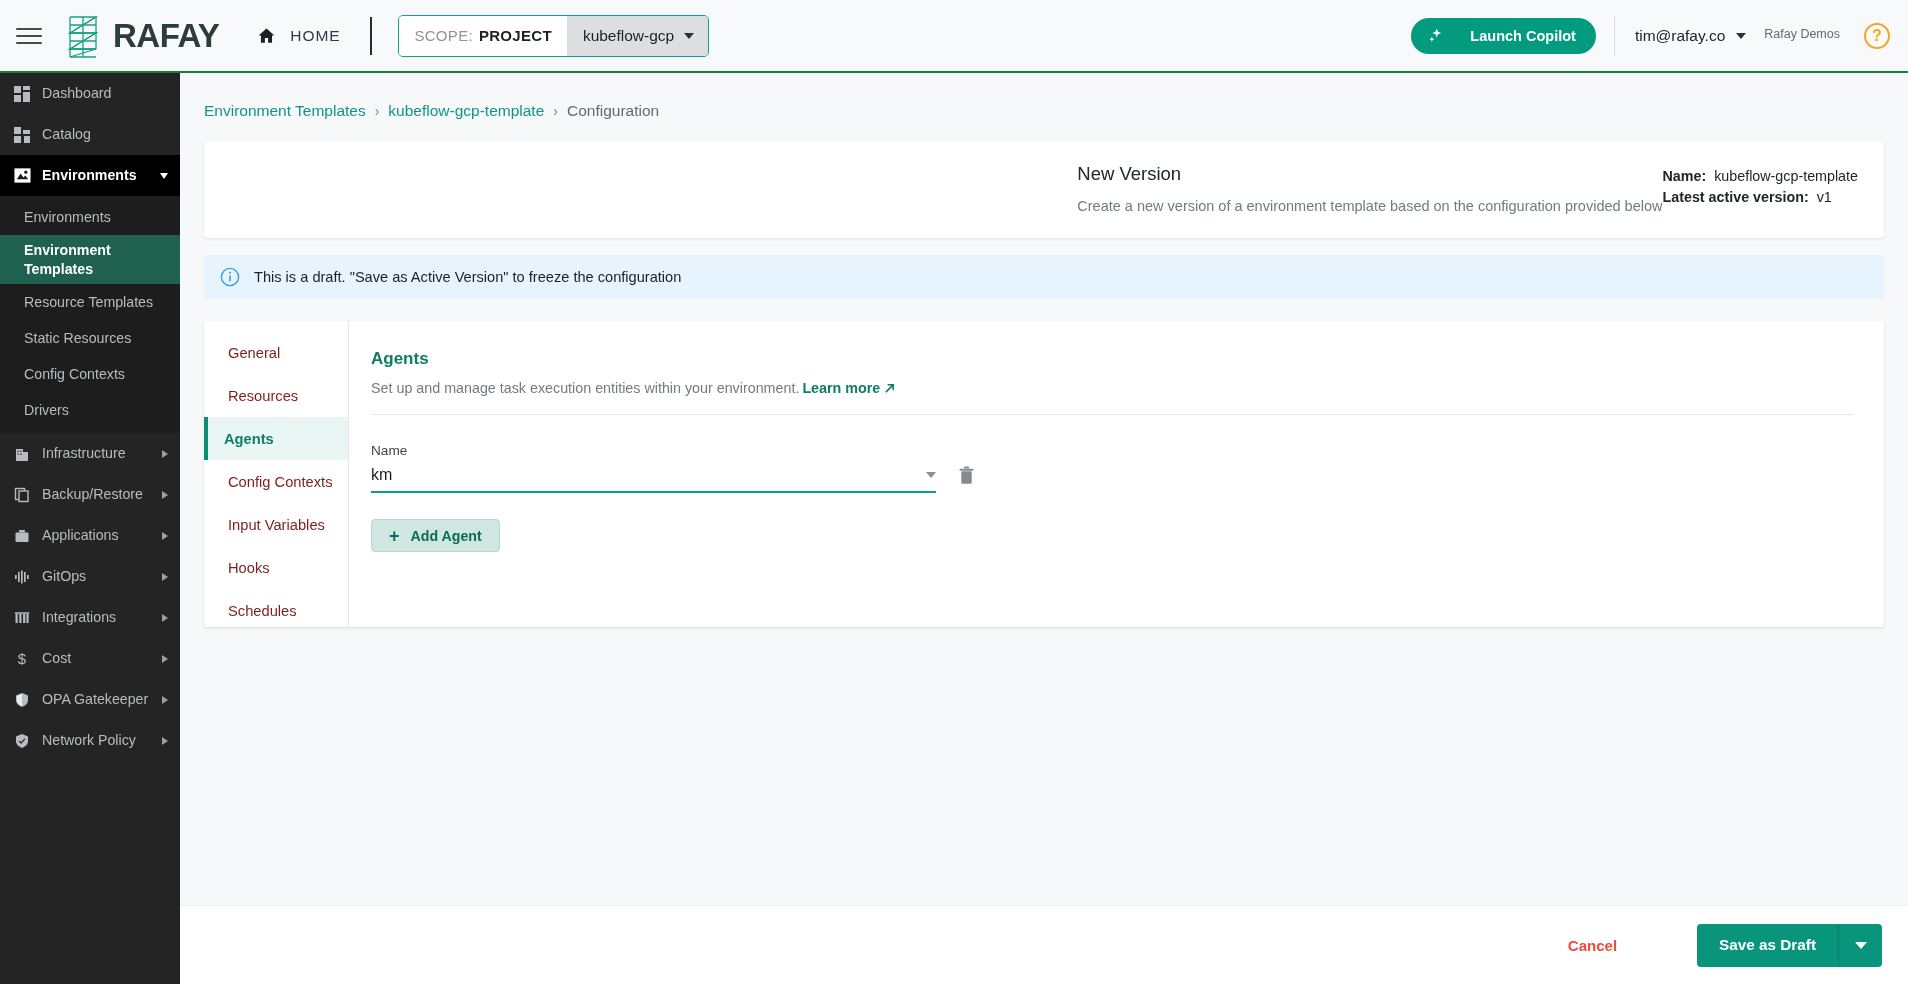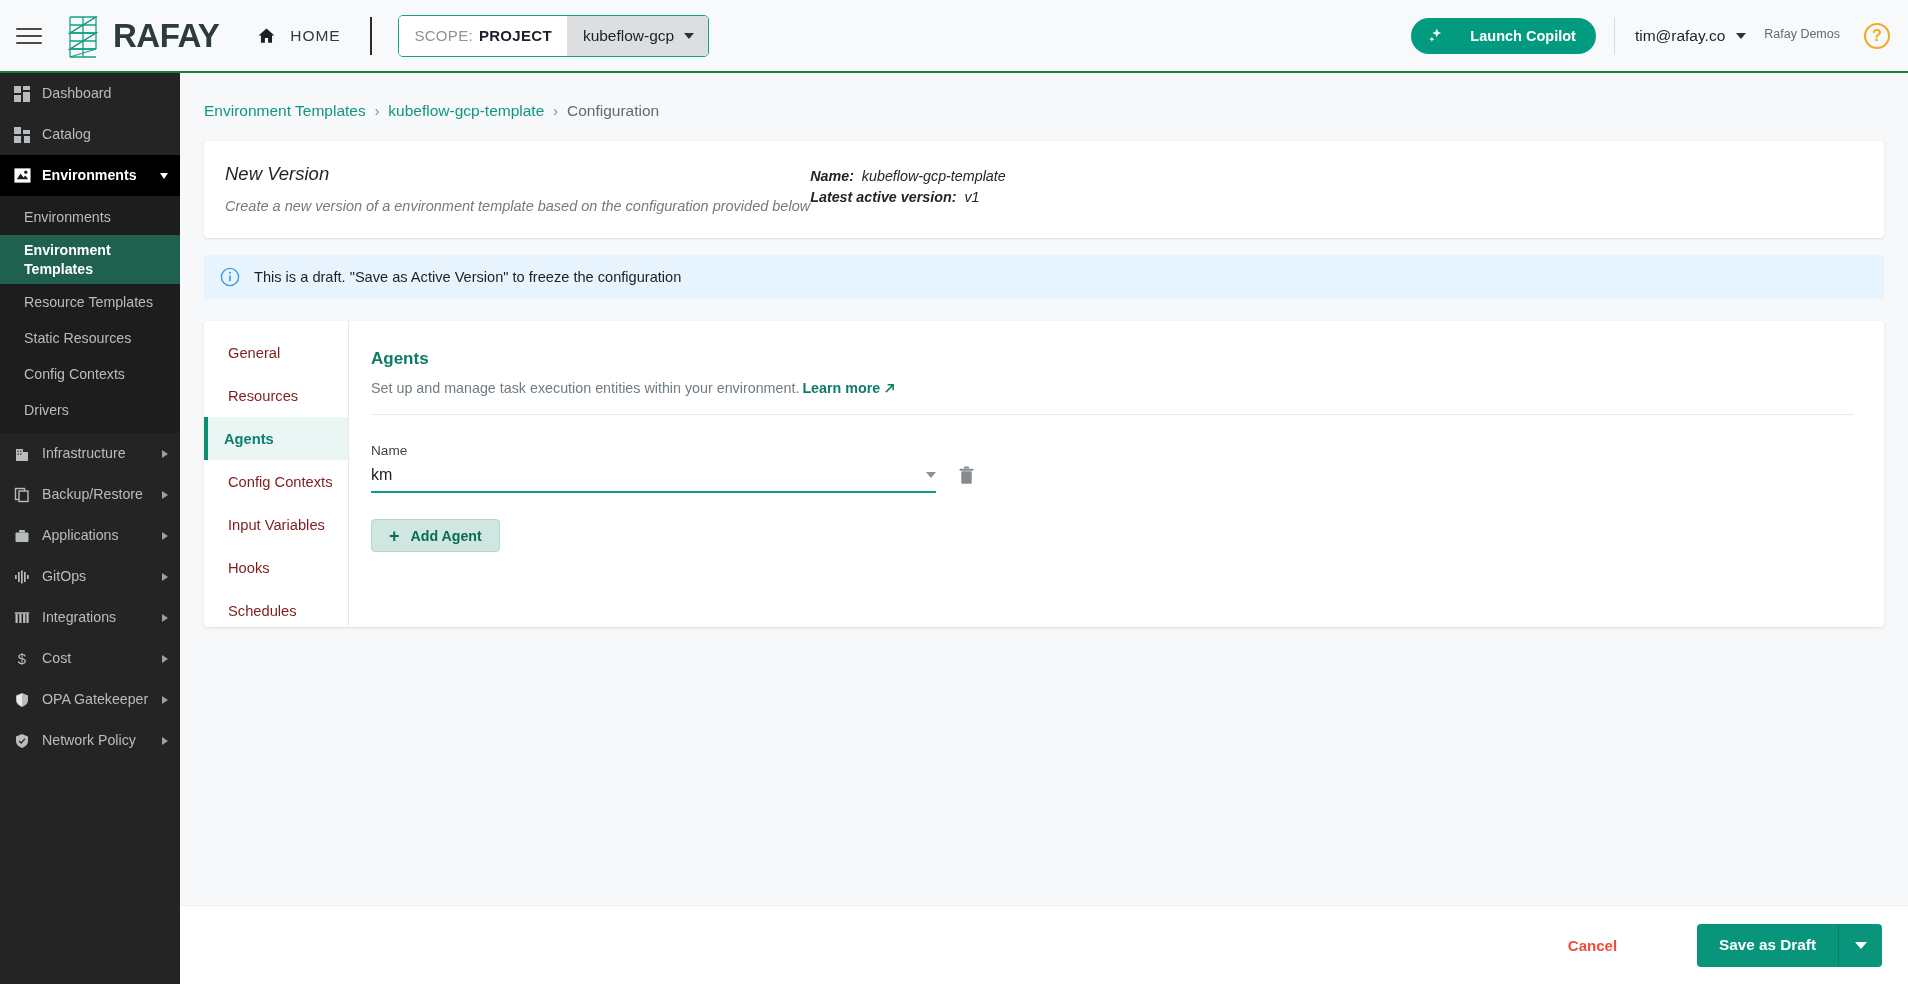--- a/index.html
+++ b/index.html
@@ -123,21 +123,21 @@
     padding: 29px 0 0 24px; font-size: 15.5px;
   }
   .crumb-link { color: #10967f; cursor: pointer; }
   .crumb-sep { color: #7c848b; font-size: 14px; }
   .crumb-current { color: #5f6b74; }
 
   .card {
     margin: 21px 24px 0 24px; background: #ffffff;
     border-radius: 4px; box-shadow: 0 1px 3px rgba(0,0,0,0.11);
     padding: 22px 26px 24px 18px;
-    display: flex; justify-content: flex-start; align-items: flex-start; font-style: italic;
+    display: flex; justify-content: flex-end; align-items: flex-start;
   }
   .card-title { font-size: 18.5px; color: #21262b; margin-bottom: 13px; padding-left: 3px; }
   .card-sub { font-size: 14.5px; color: #707b83; padding-left: 3px; }
   .card-meta { text-align: left; font-size: 14.3px; color: #21262b; line-height: 1.5; padding-top: 3px; }
   .card-meta .mk { font-weight: bold; }
 
   .banner {
     margin: 17px 24px 0 24px; background: #e8f4fd; border-radius: 3px;
     height: 44px; display: flex; align-items: center; gap: 14px; padding-left: 16px;
   }

